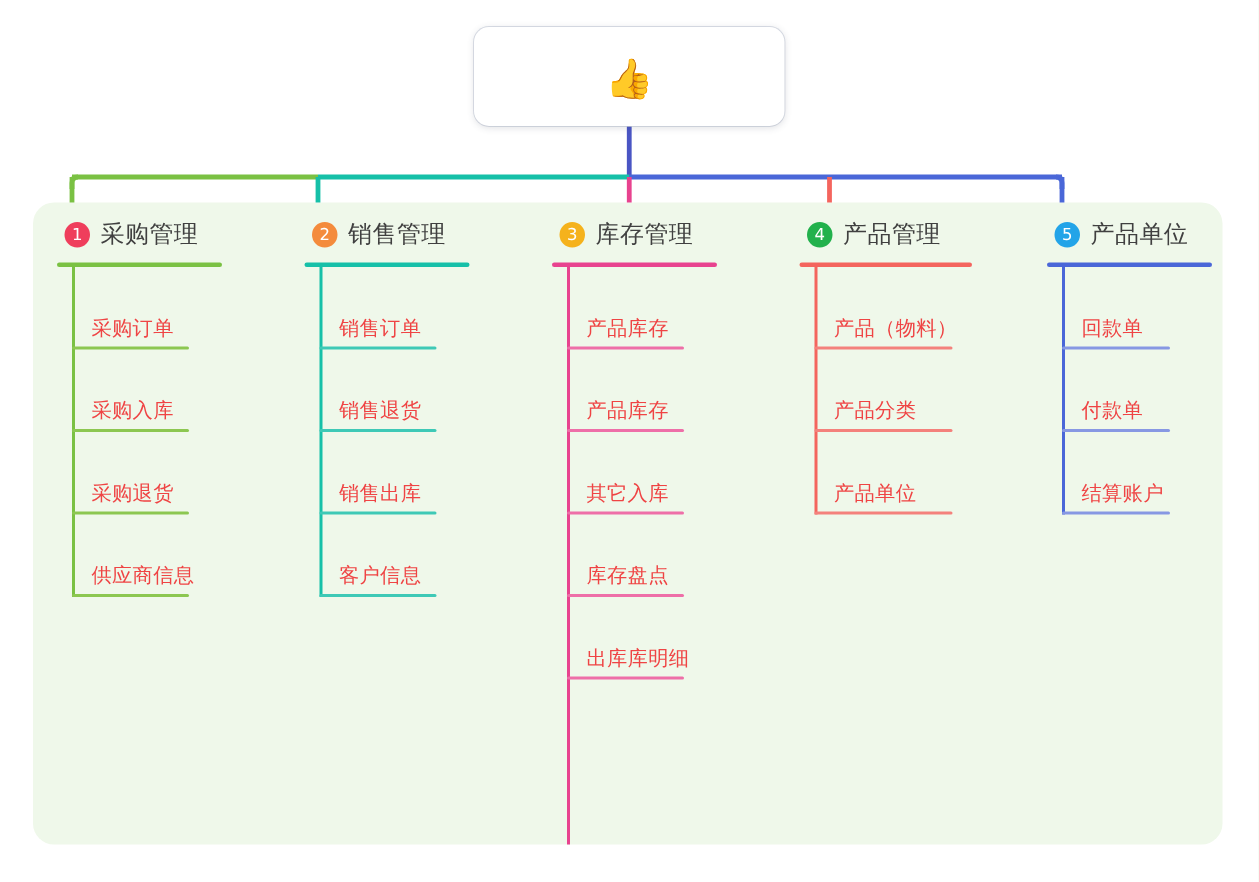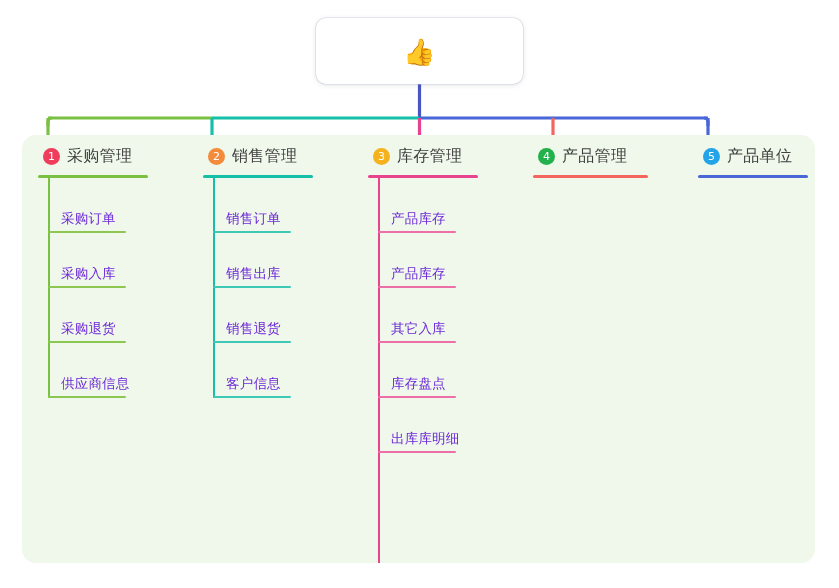--- a/index.html
+++ b/index.html
@@ -119,21 +119,21 @@
   }
   .leaf {
     position: relative;
     height: 55px;
     display: flex;
     align-items: flex-end;
     padding-left: 13px;
   }
   .leaf-label {
     font-size: 13.5px;
-    color: #6d28d9;
+    color: #ef4444;
     letter-spacing: 0.2px;
     padding-bottom: 5px;
     white-space: nowrap;
   }
   .leaf-rule {
     position: absolute;
     left: 0;
     bottom: 0;
     height: 1.6px;
     border-radius: 1px;
@@ -197,25 +197,25 @@
           <span class="col-title">销售管理</span>
         </div>
         <div class="head-rule" style="background: rgb(22, 192, 168); width: 110px;"></div>
         <div class="leaves">
           <div class="stem" style="background: rgb(22, 192, 168); height: 220px;"></div>
           <div class="leaf">
             <span class="leaf-label">销售订单</span>
             <div class="leaf-rule" style="background: rgb(62, 201, 182); width: 78px;"></div>
           </div>
           <div class="leaf">
+            <span class="leaf-label">销售退货</span>
+            <div class="leaf-rule" style="background: rgb(62, 201, 182); width: 78px;"></div>
+          </div>
+          <div class="leaf">
             <span class="leaf-label">销售出库</span>
-            <div class="leaf-rule" style="background: rgb(62, 201, 182); width: 78px;"></div>
-          </div>
-          <div class="leaf">
-            <span class="leaf-label">销售退货</span>
             <div class="leaf-rule" style="background: rgb(62, 201, 182); width: 78px;"></div>
           </div>
           <div class="leaf">
             <span class="leaf-label">客户信息</span>
             <div class="leaf-rule" style="background: rgb(62, 201, 182); width: 78px;"></div>
           </div>
         </div>
       </div>
       <div class="column" style="left: 368px; width: 155px;">
         <div class="col-head">
@@ -246,23 +246,53 @@
             <div class="leaf-rule" style="background: rgb(238, 111, 168); width: 78px;"></div>
           </div>
         </div>
       </div>
       <div class="column" style="left: 533px; width: 155px;">
         <div class="col-head">
           <span class="badge" style="background: rgb(34, 177, 76);">4</span>
           <span class="col-title">产品管理</span>
         </div>
         <div class="head-rule" style="background: rgb(244, 101, 94); width: 115px;"></div>
+        <div class="leaves">
+          <div class="stem" style="background: rgb(244, 101, 94); height: 165px;"></div>
+          <div class="leaf">
+            <span class="leaf-label">产品（物料）</span>
+            <div class="leaf-rule" style="background: rgb(244, 129, 124); width: 92px;"></div>
+          </div>
+          <div class="leaf">
+            <span class="leaf-label">产品分类</span>
+            <div class="leaf-rule" style="background: rgb(244, 129, 124); width: 92px;"></div>
+          </div>
+          <div class="leaf">
+            <span class="leaf-label">产品单位</span>
+            <div class="leaf-rule" style="background: rgb(244, 129, 124); width: 92px;"></div>
+          </div>
+        </div>
       </div>
       <div class="column" style="left: 698px; width: 140px;">
         <div class="col-head">
           <span class="badge" style="background: rgb(35, 164, 232);">5</span>
           <span class="col-title">产品单位</span>
         </div>
         <div class="head-rule" style="background: rgb(74, 103, 216); width: 110px;"></div>
+        <div class="leaves">
+          <div class="stem" style="background: rgb(74, 103, 216); height: 165px;"></div>
+          <div class="leaf">
+            <span class="leaf-label">回款单</span>
+            <div class="leaf-rule" style="background: rgb(135, 152, 227); width: 72px;"></div>
+          </div>
+          <div class="leaf">
+            <span class="leaf-label">付款单</span>
+            <div class="leaf-rule" style="background: rgb(135, 152, 227); width: 72px;"></div>
+          </div>
+          <div class="leaf">
+            <span class="leaf-label">结算账户</span>
+            <div class="leaf-rule" style="background: rgb(135, 152, 227); width: 72px;"></div>
+          </div>
+        </div>
       </div>
     </div>
 
 </div>
 
 </body></html>

